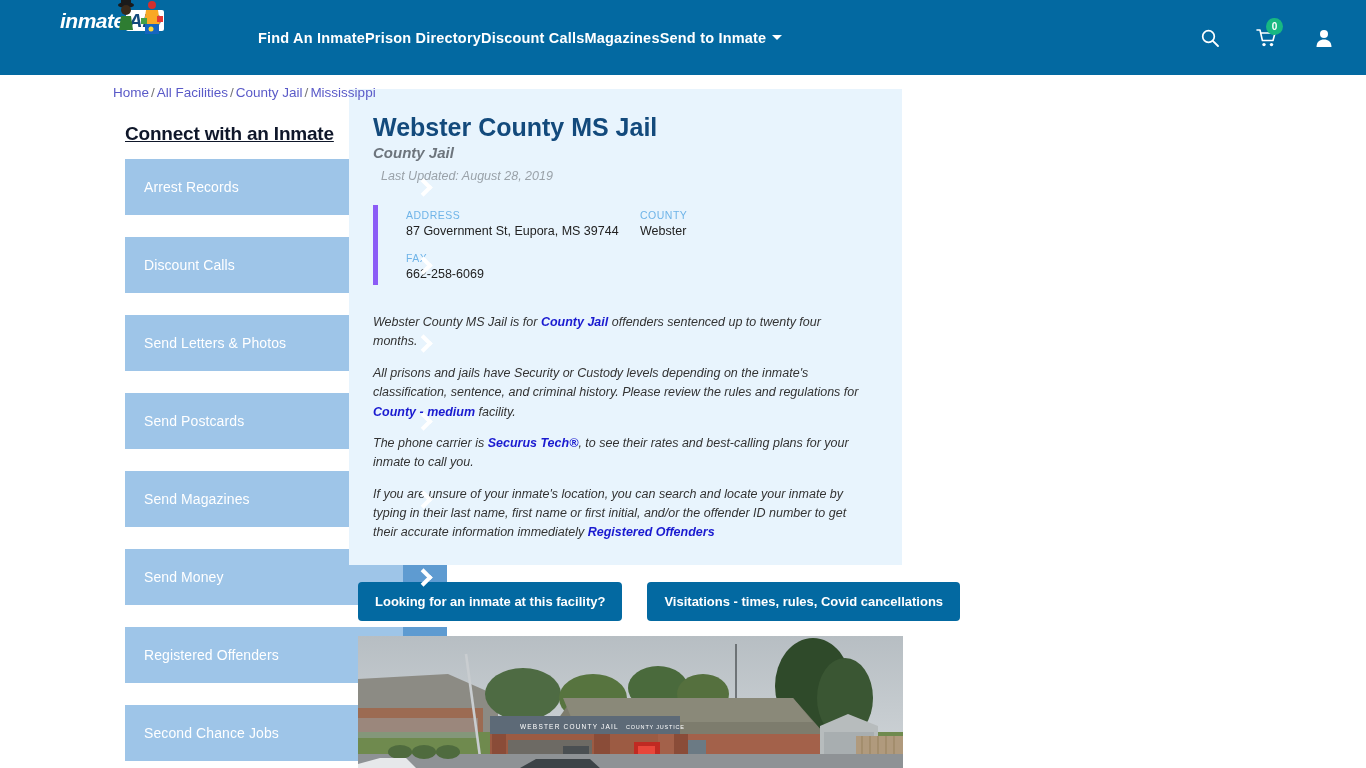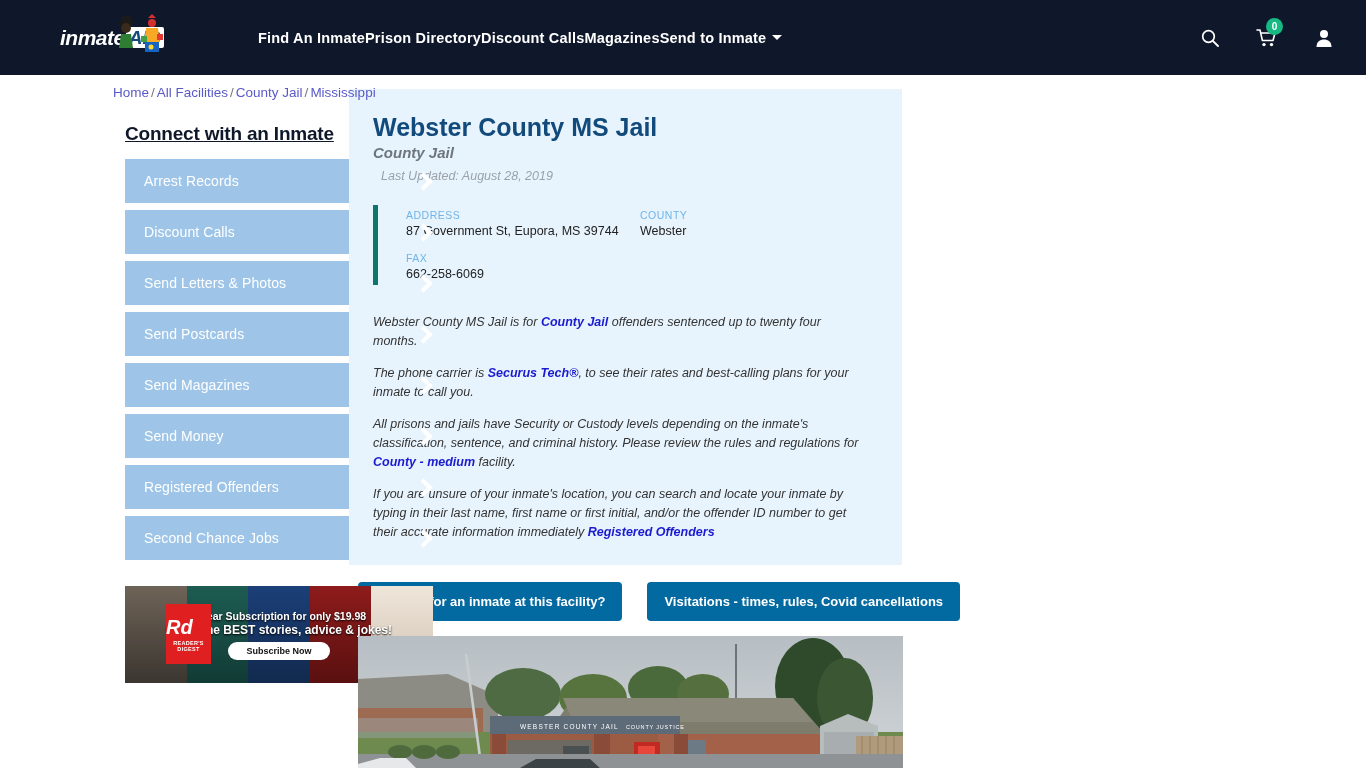--- a/index.html
+++ b/index.html
@@ -7,23 +7,22 @@
     margin: 0; padding: 0;
     width: 1366px; height: 768px;
     overflow: hidden;
     background: #ffffff;
     font-family: "Liberation Sans", sans-serif;
   }
 
   
   .site-header {
     height: 75px;
-    background: #0f172a;
-    display: flex;
-    align-items: center;
+    background: #0369a1;
+    display: flex;
     padding: 0 18px 0 60px;
   }
   .logo {
     width: 120px; height: 40px;
     position: relative;
     display: flex; align-items: center;
     flex: 0 0 auto;
   }
   .logo-word {
     color: #ffffff;
@@ -116,22 +115,22 @@
     font-weight: bold;
     color: #0f172a;
     text-decoration: underline;
     margin: 0 0 14px 0;
     letter-spacing: -0.2px;
   }
   .side-btn {
     display: flex;
     align-items: stretch;
     width: 322px;
-    height: 44px;
-    margin-bottom: 7px;
+    height: 56px;
+    margin-bottom: 22px;
     background: #9ec5e8;
     cursor: pointer;
     overflow: hidden;
   }
   .side-btn-label {
     flex: 1;
     display: flex;
     align-items: center;
     padding-left: 19px;
     color: #ffffff;
@@ -218,21 +217,21 @@
     margin: 0 0 1px 0;
   }
   .facility-updated {
     font-size: 12.5px;
     font-style: italic;
     color: #9aa2a9;
     margin: 8px;
   }
   .contact-block {
     margin-top: 22px;
-    border-left: 5px solid #0f766e;
+    border-left: 5px solid #8b5cf6;
     padding: 4px 0 4px 28px;
     display: grid;
     grid-template-columns: 1fr 1fr;
     row-gap: 14px;
   }
   .contact-label {
     font-size: 10.5px;
     color: #6fb4e8;
     letter-spacing: 0.5px;
     margin-bottom: 3px;
@@ -443,22 +442,22 @@
           <div class="contact-value">Webster</div>
         </div>
         <div>
           <div class="contact-label">FAX</div>
           <div class="contact-value">662-258-6069</div>
         </div>
       </div>
 
       <div class="desc">
         <p><span>Webster County MS Jail is for </span><a>County Jail</a><span> offenders sentenced up to twenty four months.</span></p>
+        <p><span>All prisons and jails have Security or Custody levels depending on the inmate's classification, sentence, and criminal history. Please review the rules and regulations for </span><a>County - medium</a><span> facility.</span></p>
         <p><span>The phone carrier is </span><a>Securus Tech®</a><span>, to see their rates and best-calling plans for your inmate to call you.</span></p>
-        <p><span>All prisons and jails have Security or Custody levels depending on the inmate's classification, sentence, and criminal history. Please review the rules and regulations for </span><a>County - medium</a><span> facility.</span></p>
         <p><span>If you are unsure of your inmate's location, you can search and locate your inmate by typing in their last name, first name or first initial, and/or the offender ID number to get their accurate information immediately </span><a>Registered Offenders</a></p>
       </div>
     </section>
 
     <div class="action-row">
       <button class="green-btn">Looking for an inmate at this facility?</button>
       <button class="green-btn">Visitations - times, rules, Covid cancellations</button>
     </div>
 
     <div class="facility-photo">

